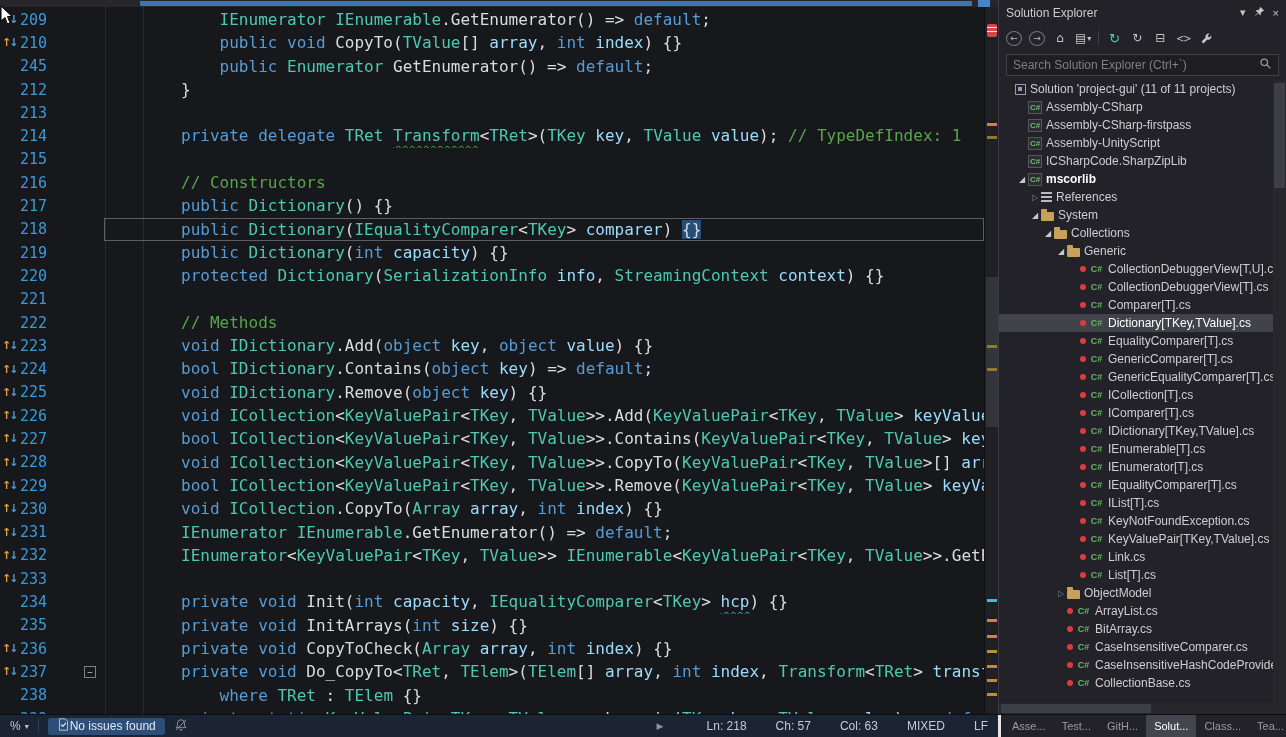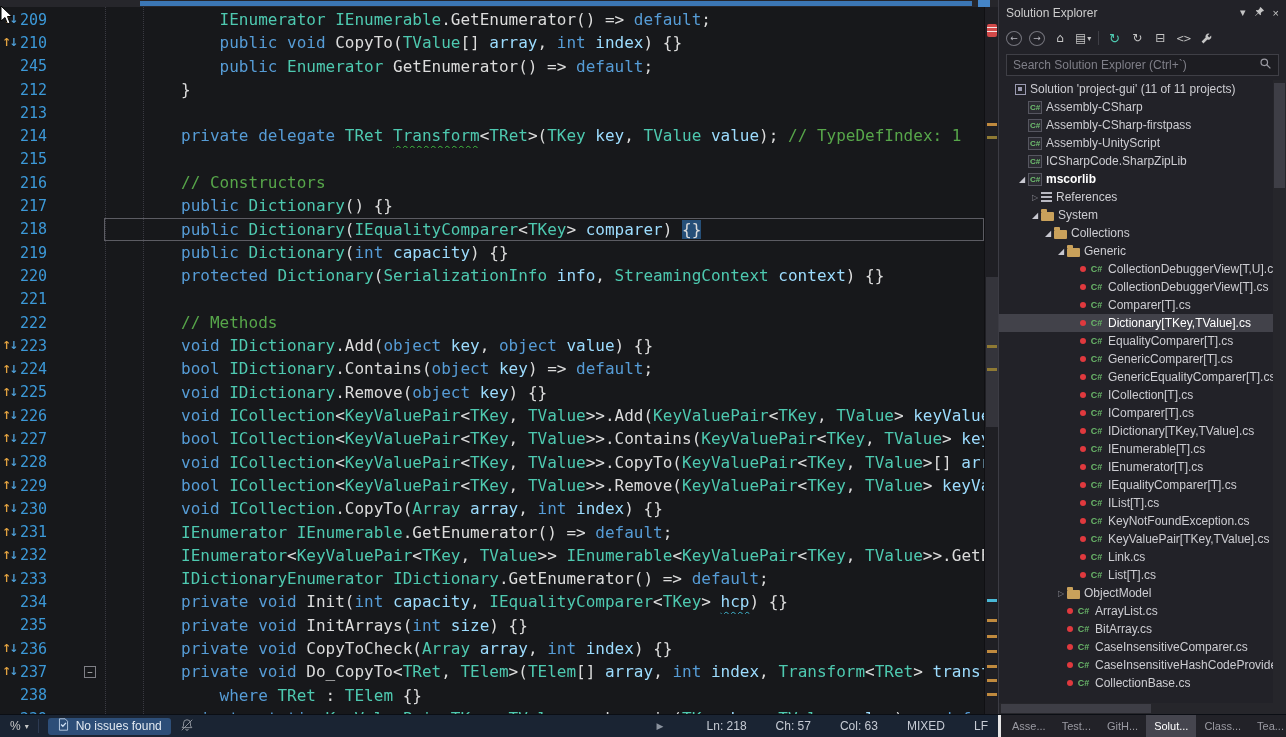--- a/index.html
+++ b/index.html
@@ -97,21 +97,21 @@
   .tree-hscroll { height:11px; flex:none; background:#26262B; position:relative; }
   .th-thumb { position:absolute; left:2px; top:1px; bottom:1px; width:150px; background:#3E3E46; }
 
   
   .bottom { height:23px; flex:none; display:flex; border-top:1px solid #0B0E14; }
   .status-left { flex:1; min-width:0; display:flex; align-items:center; background:#1A2433;
                  padding:0 10px; gap:9px; color:#C6CBD4; font-size:12px; }
   .zoom { display:flex; align-items:center; gap:3px; color:#C8C8C8; }
   .zoom .caret { font-size:8px; }
   .sdiv { width:1px; height:14px; background:#2C3A52; }
-  .pill { display:flex; align-items:center; gap:6px; background:#2D4E78; border-radius:3px;
+  .pill { display:flex; align-items:center; background:#2D4E78; border-radius:3px;
           padding:0 9px; height:17px; color:#E3EAF2; font-size:12px; }
   .spacer { flex:1; }
   .play { color:#8A929E; font-size:9px; margin-right:14px; }
   .sfield { margin-left:20px; }
   .status-tabs { width:288px; flex:none; display:flex; align-items:stretch; background:#222228;
                  border-left:3px solid #e5e5e5; padding-left:3px; }
   .btab { display:flex; align-items:center; padding:0 8px; font-size:11px; color:#9A9AA2; }
   .btab.active { background:#45454E; color:#FFFFFF; }
 
   .mouse-cursor { position:absolute; left:0; top:5px; z-index:99; pointer-events:none; }
@@ -360,23 +360,20 @@
                   <span class="ltext"><span class="s-d">        </span><span class="s-t">IEnumerator</span><span class="s-d">&lt;</span><span class="s-t">KeyValuePair</span><span class="s-d">&lt;</span><span class="s-t">TKey</span><span class="s-d">, </span><span class="s-t">TValue</span><span class="s-d">&gt;&gt; </span><span class="s-t">IEnumerable</span><span class="s-d">&lt;</span><span class="s-t">KeyValuePair</span><span class="s-d">&lt;</span><span class="s-t">TKey</span><span class="s-d">, </span><span class="s-t">TValue</span><span class="s-d">&gt;&gt;.GetEnumerator() =&gt; </span></span>
                 </span>
               </div>
               <div class="line">
                 <span class="glyph">
                   <span class="ga-up">↑</span>
                   <span class="ga-dn">↓</span>
                 </span>
                 <span class="lnum">233</span>
                 <span class="fold"></span>
-                <span class="lbody">
-                  <span class="ltext"><span class="s-d">        </span><span class="s-t">IDictionaryEnumerator</span><span class="s-d"> </span><span class="s-t">IDictionary</span><span class="s-d">.GetEnumerator() =&gt; </span><span class="s-k">default</span><span class="s-d">;</span></span>
-                </span>
               </div>
               <div class="line">
                 <span class="glyph"></span>
                 <span class="lnum">234</span>
                 <span class="fold"></span>
                 <span class="lbody">
                   <span class="ltext"><span class="s-d">        </span><span class="s-k">private</span><span class="s-d"> </span><span class="s-k">void</span><span class="s-d"> Init(</span><span class="s-k">int</span><span class="s-d"> </span><span class="s-p">capacity</span><span class="s-d">, </span><span class="s-t">IEqualityComparer</span><span class="s-d">&lt;</span><span class="s-t">TKey</span><span class="s-d">&gt; </span><span class="s-wp">hcp</span><span class="s-d">) {}</span></span>
                 </span>
               </div>
               <div class="line">

